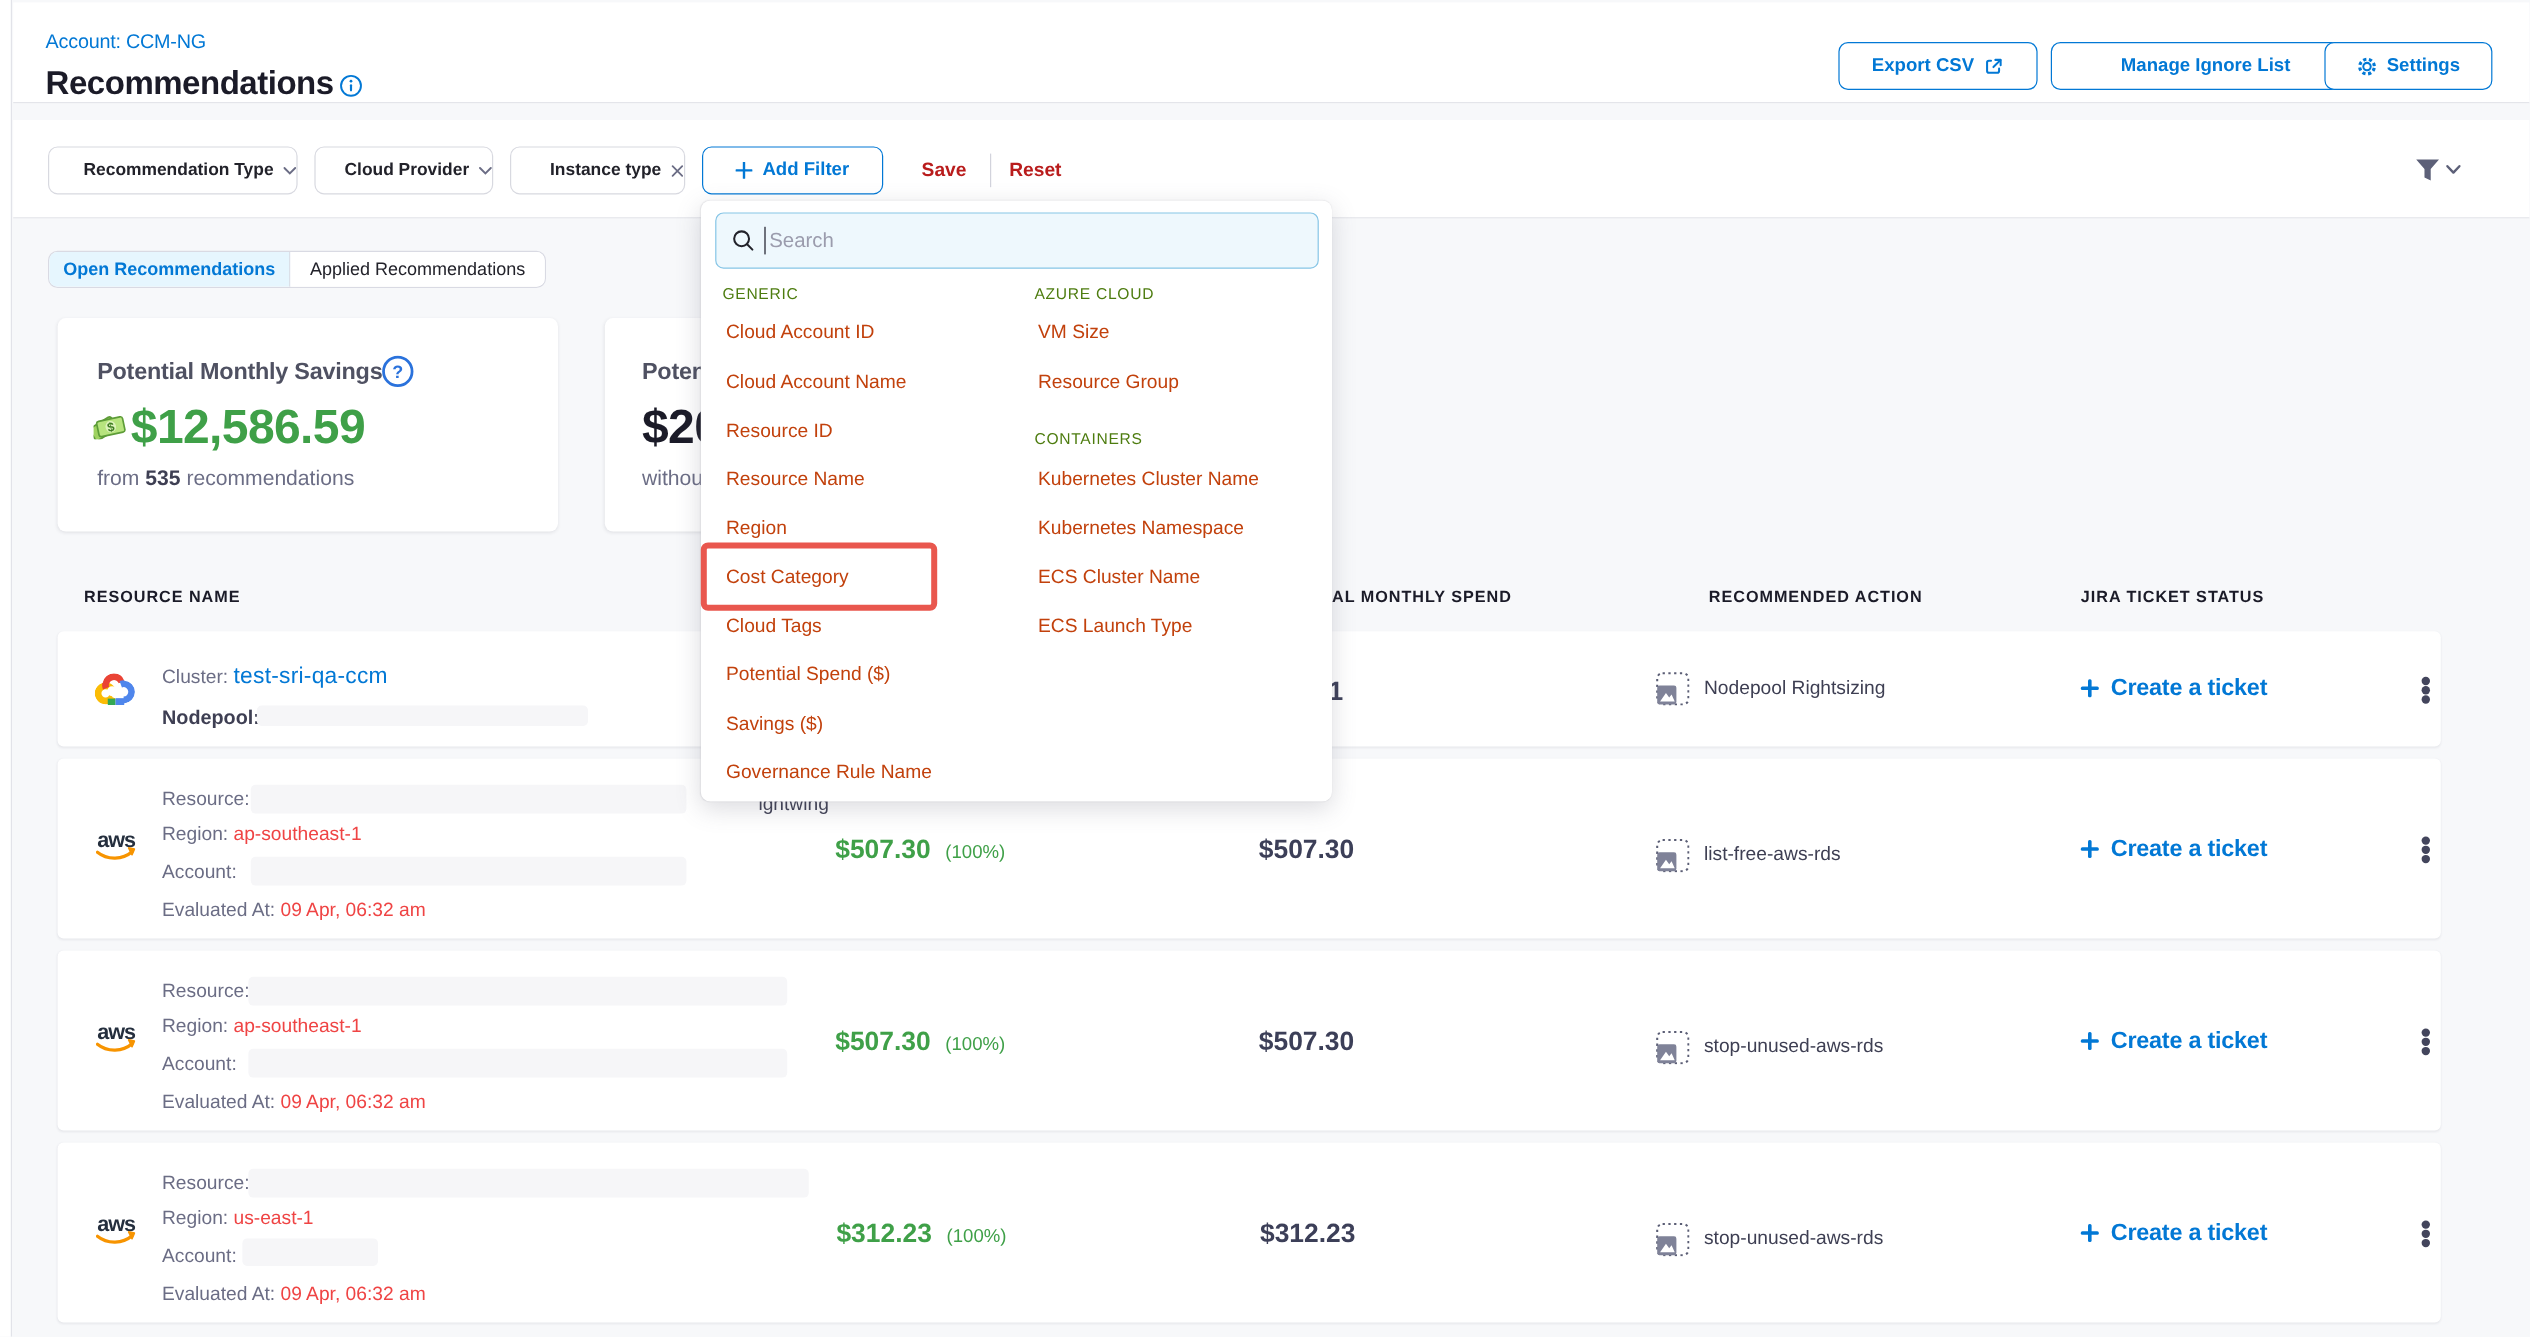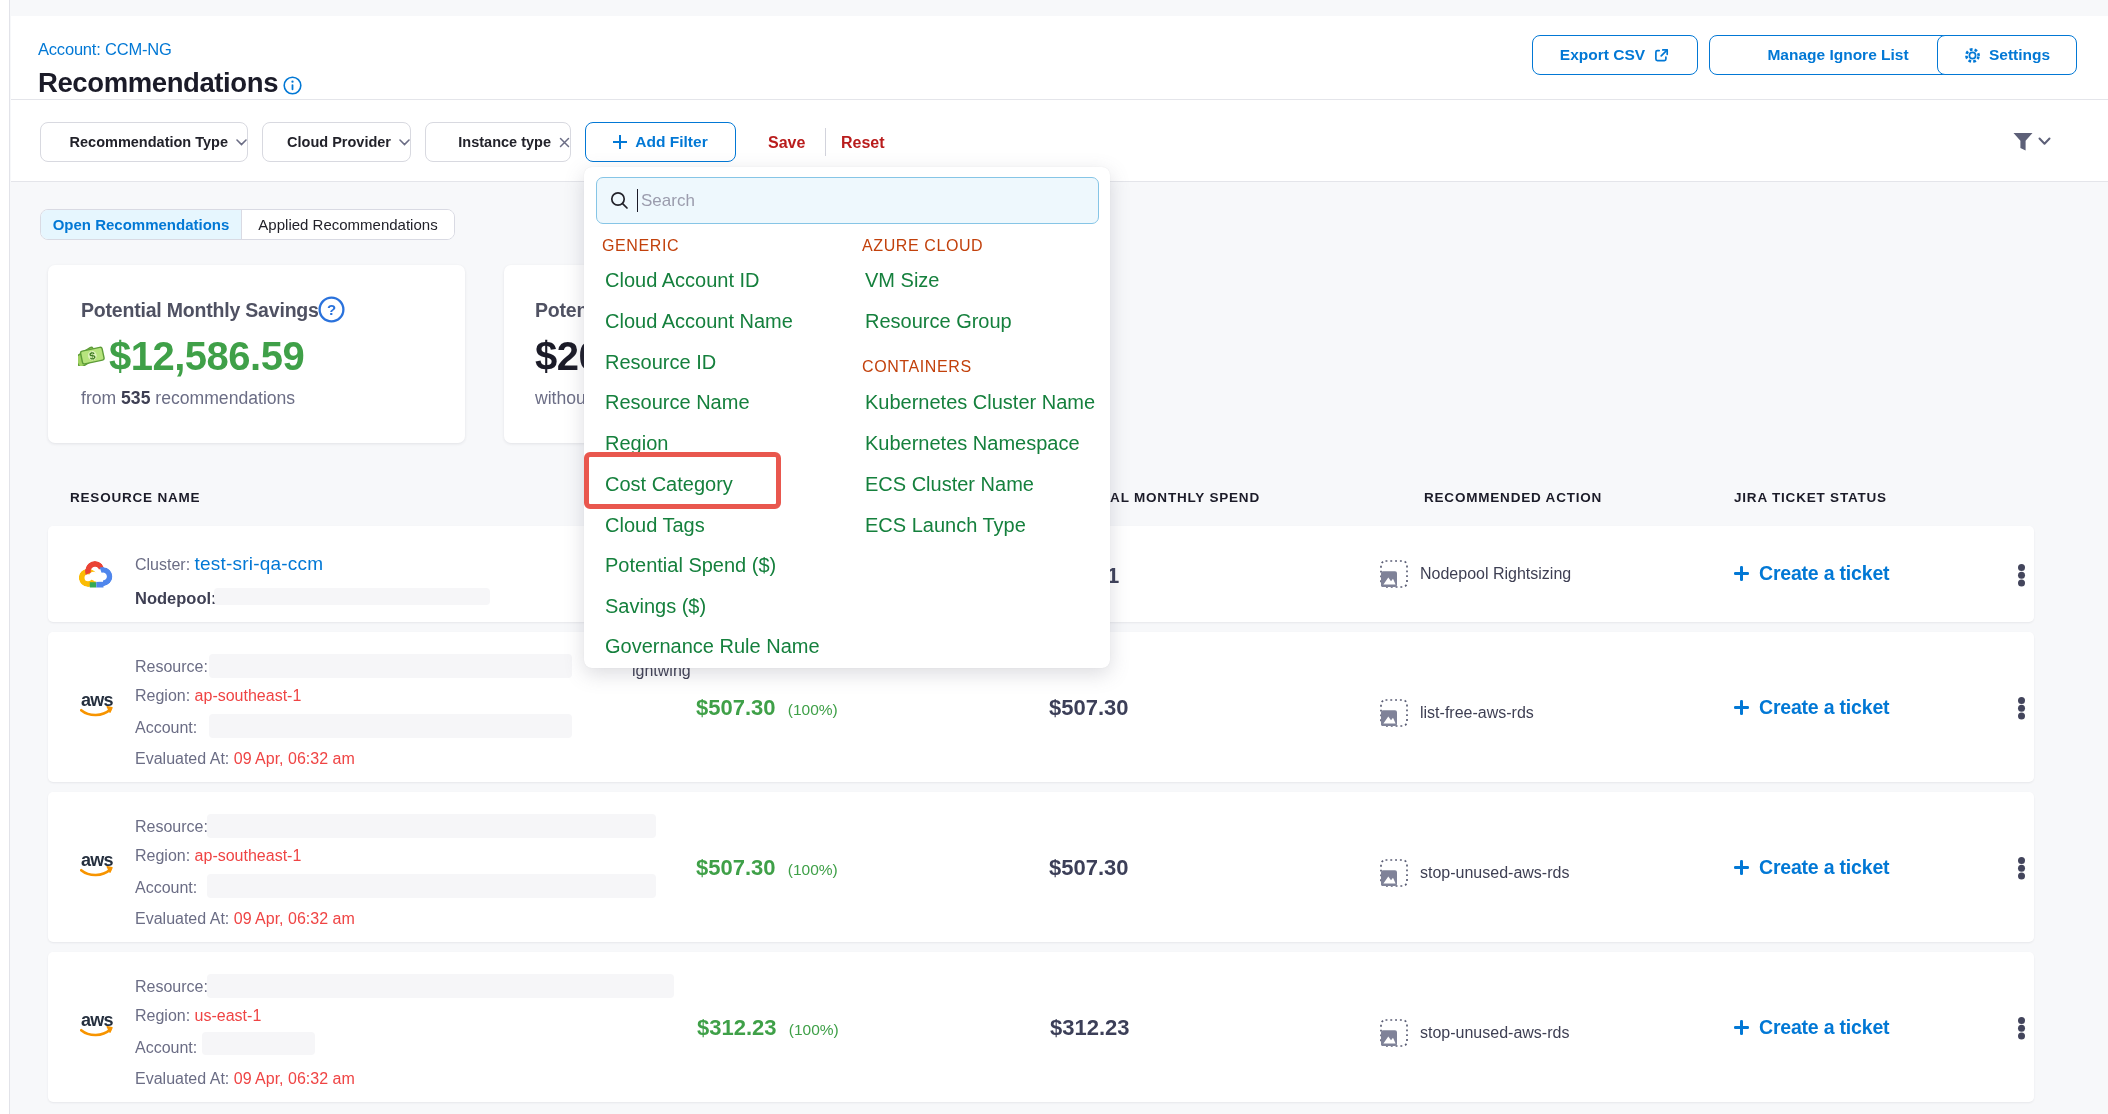--- a/index.html
+++ b/index.html
@@ -1,20 +1,20 @@
 <!DOCTYPE html>
 <html><head>
 <meta charset="utf-8">
 <style>
   * { margin:0; padding:0; box-sizing:border-box; }
   html,body { width:2108px; height:1114px; }
   body { font-family:"Liberation Sans", sans-serif; background:#f7f8fa; position:relative; overflow:hidden; }
   .abs { position:absolute; }
   .gutter { left:0; top:0; width:10px; height:1114px; background:#fff; border-right:1px solid #e2e3e9; z-index:3; }
-  .hdr { left:11px; top:16px; width:2097px; height:84px; background:#fff; border-bottom:1px solid #e4e5ea; z-index:2; }
+  .hdr { left:11px; top:2px; width:2097px; height:84px; background:#fff; border-bottom:1px solid #e4e5ea; z-index:2; }
   .fbar { left:11px; top:100px; width:2097px; height:82px; background:#fff; border-bottom:1px solid #e4e5ea; z-index:2; }
   .acct { left:27px; top:24px; font-size:16.5px; letter-spacing:-0.2px; color:#0278d5; }
   .h1 { left:27px; top:51px; font-size:27.5px; font-weight:bold; color:#1b1b28; letter-spacing:-0.4px; }
   .btn { position:absolute; height:40px; border:1px solid #0278d5; border-radius:8px; background:#fff;
          color:#0278d5; font-size:15.5px; font-weight:bold; display:flex; align-items:center; justify-content:center; gap:8px; }
   .chip { position:absolute; top:22px; height:40px; border:1px solid #d8d9e0; border-radius:8px; background:#fff;
           color:#22222a; font-size:14.5px; font-weight:600; display:flex; align-items:center; justify-content:flex-end; gap:8px; }
   .lnk { position:absolute; top:34px; color:#b91c1c; font-size:16px; font-weight:bold; }
   .tabs { left:40px; top:209px; width:415px; height:31px; background:#fff; border:1px solid #d9dae3; border-radius:8px; display:flex; overflow:hidden; }
   .tab1 { width:201px; background:#e6f6fe; color:#0278d5; font-weight:600; font-size:15px; display:flex; align-items:center; justify-content:center; border-right:1px solid #d9dae3; }
@@ -34,22 +34,22 @@
   .spend { position:absolute; font-size:22px; font-weight:bold; white-space:nowrap; }
   .pct { font-size:15.5px; font-weight:normal; }
   .dspend { color:#3c3f58; }
   .action { position:absolute; font-size:16px; color:#3e3f53; display:flex; align-items:center; gap:12px; }
   .ticket { position:absolute; color:#0278d5; font-size:19.5px; font-weight:bold; display:flex; align-items:center; gap:10px; letter-spacing:-0.2px; }
   .kebab { position:absolute; }
   .panel { left:584px; top:167px; width:526px; height:501px; background:#fff; border-radius:8px;
            box-shadow:0 0 1px rgba(40,41,61,0.1), 0 6px 20px rgba(96,97,112,0.22); z-index:10; }
   .search { position:absolute; left:12px; top:10px; width:503px; height:47px; background:#eef8fd; border:1.5px solid #86c5e6; border-radius:7px; }
   .ph { position:absolute; left:57px; top:24px; font-size:17px; color:#9b9cad; }
-  .seclbl { position:absolute; font-size:16px; color:#c2410c; letter-spacing:0.6px; }
-  .item { position:absolute; font-size:20px; color:#15803d; white-space:nowrap; }
+  .seclbl { position:absolute; font-size:13px; color:#4d7c0f; letter-spacing:0.6px; }
+  .item { position:absolute; font-size:16px; color:#c2410c; white-space:nowrap; }
   .redbox { left:584px; top:452px; width:197px; height:57px; border:5.5px solid #e9574e; border-radius:6px; z-index:12; }
   .tail { position:absolute; font-size:16px; color:#3e3f53; z-index:5; }
   .plus { width:15px; height:15px; position:relative; display:inline-block; }
   .plus::before { content:""; position:absolute; left:6.2px; top:0; width:2.7px; height:15px; background:#0278d5; border-radius:1.3px; }
   .plus::after { content:""; position:absolute; top:6.2px; left:0; height:2.7px; width:15px; background:#0278d5; border-radius:1.3px; }
   .kebab { width:7.2px; height:7.2px; border-radius:50%; background:#43455c; box-shadow:0 7.7px 0 #43455c, 0 15.4px 0 #43455c; }
 </style>
 </head>
 <body>
 <div class="abs gutter"></div>

